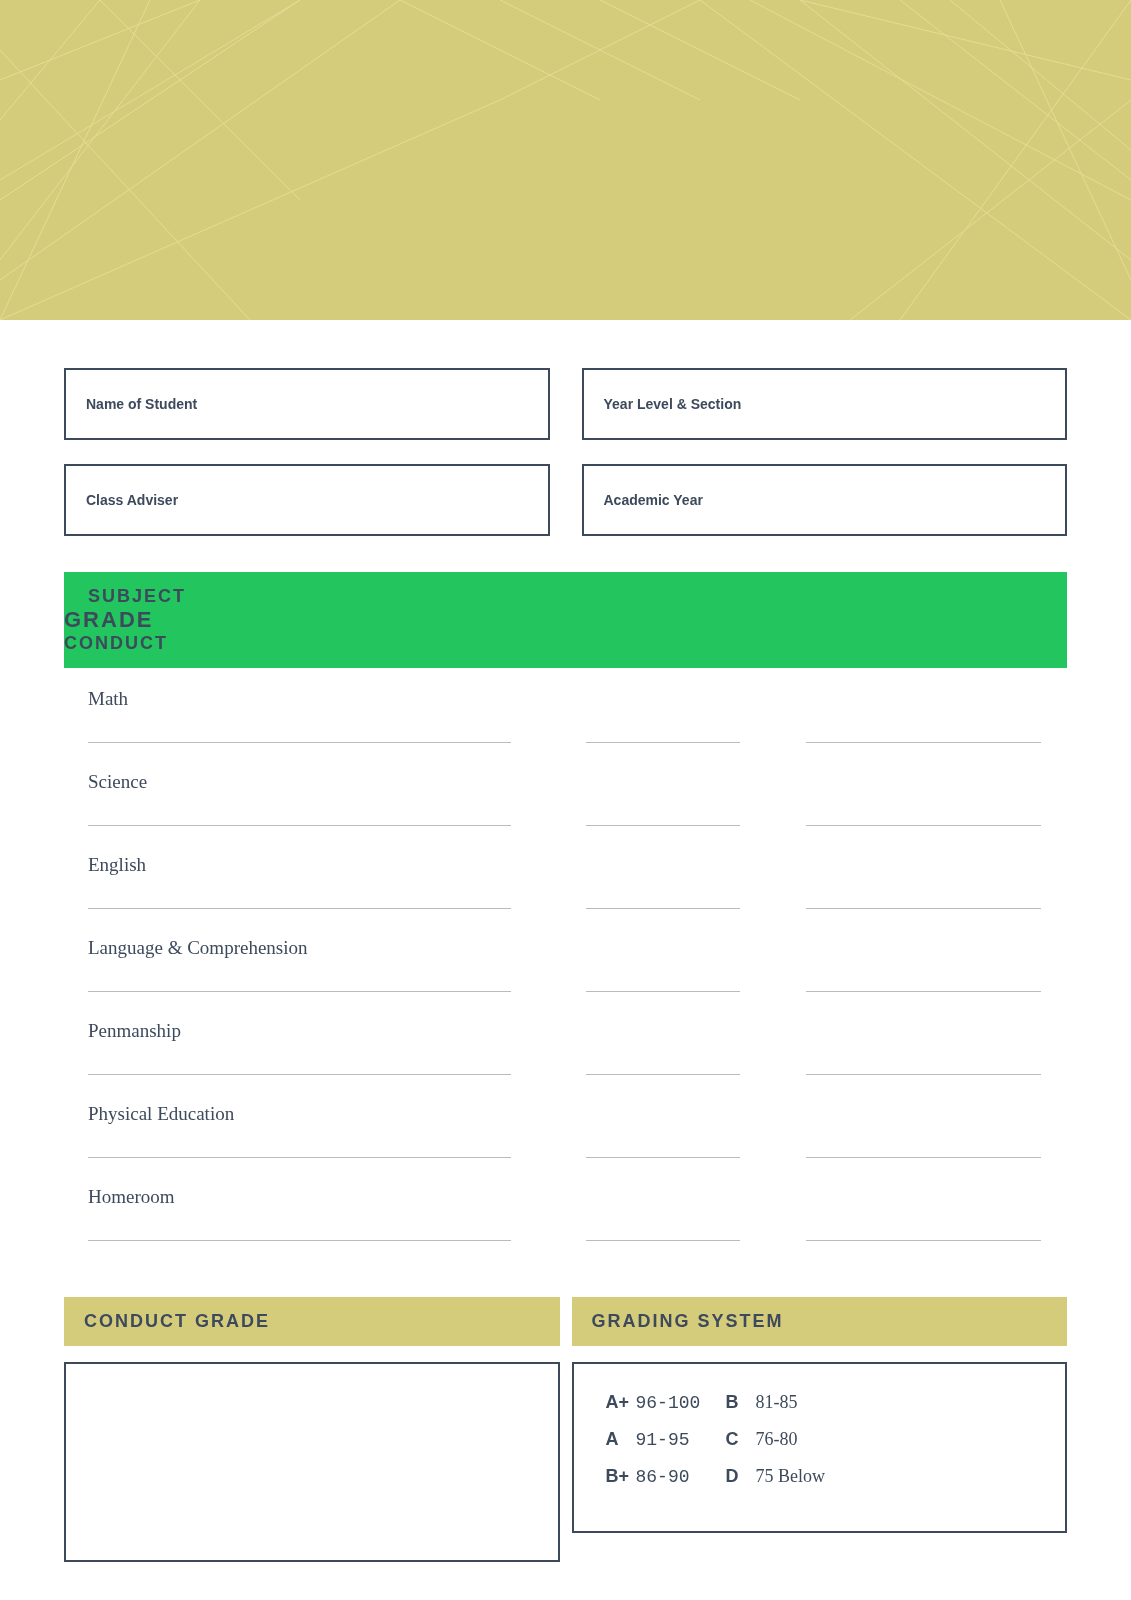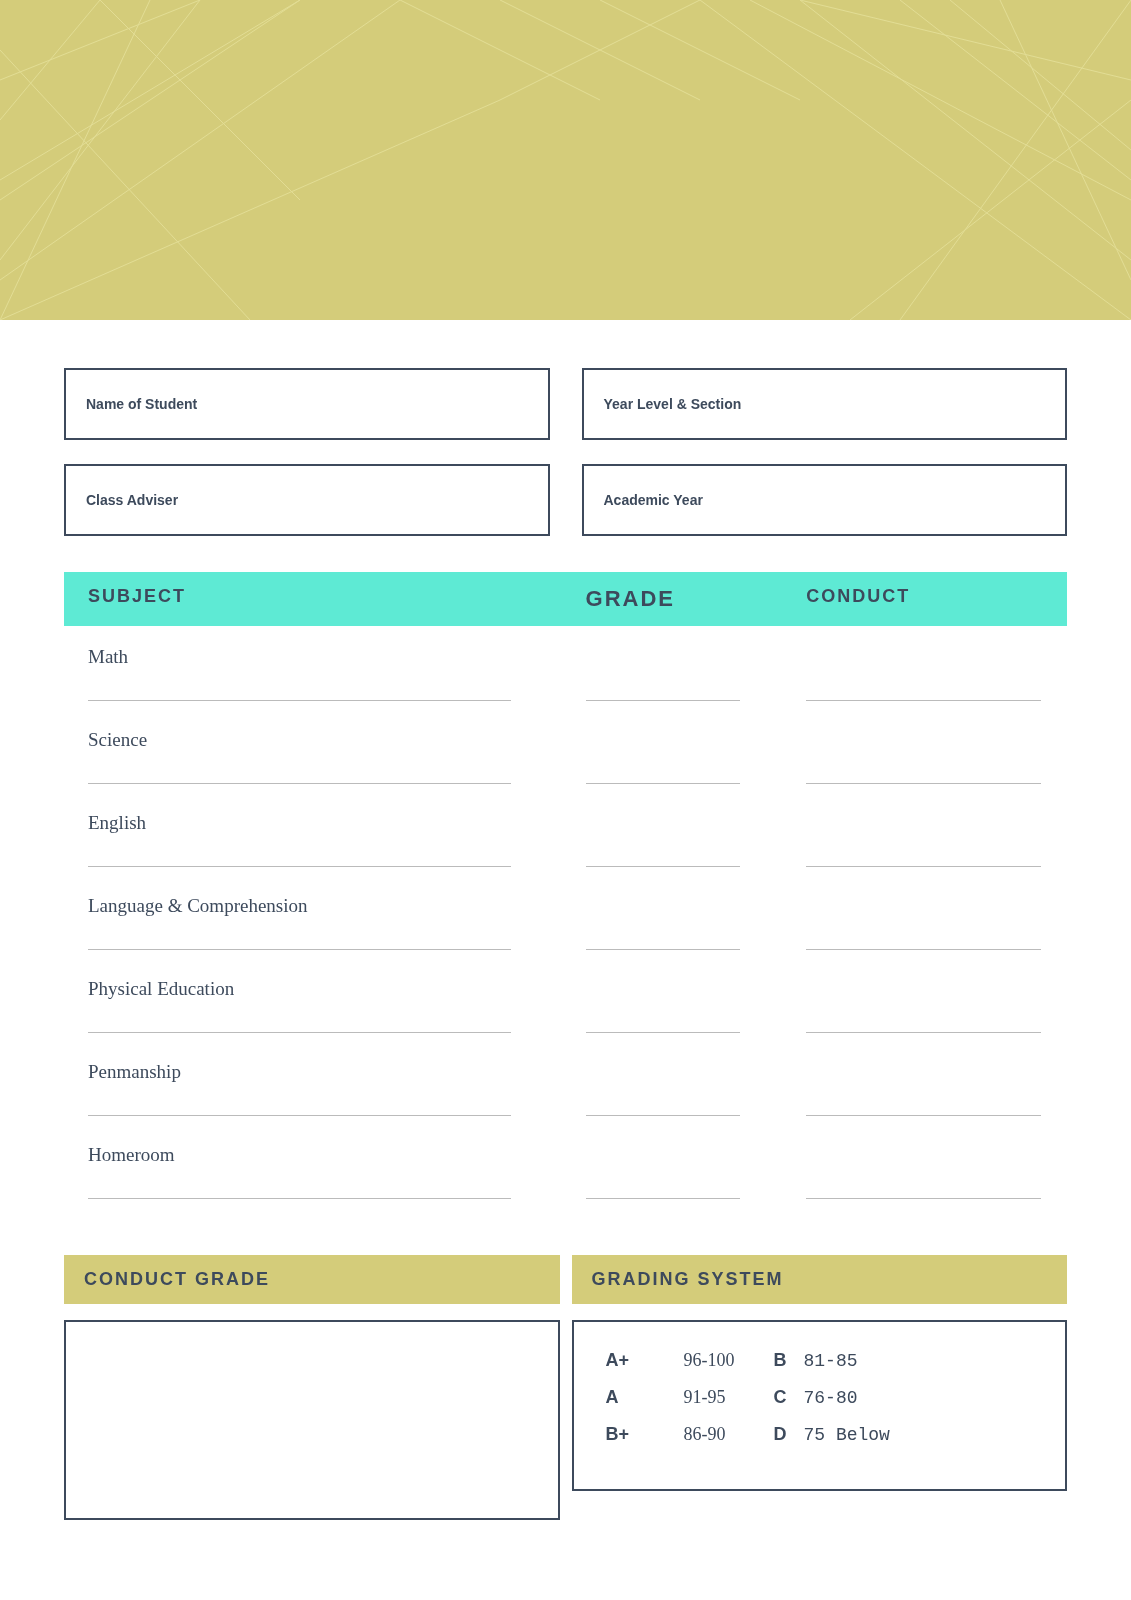--- a/index.html
+++ b/index.html
@@ -81,24 +81,25 @@
       font-weight: bold;
       font-family: Arial, sans-serif;
       min-height: 72px;
       display: flex;
       align-items: center;
     }
 
     
     .table-header {
       display: flex;
-      background-color: #5eead4;
+      background-color: #22c55e;
       padding: 14px 0;
       margin-top: 36px;
       margin-bottom: 0;
+      flex-direction: column;
     }
 
     .col-subject {
       flex: 0 0 52%;
       padding-left: 24px;
       font-size: 18px;
       font-weight: bold;
       font-family: Arial, sans-serif;
       color: #3d4a5c;
       letter-spacing: 2px;
@@ -221,37 +222,36 @@
     .grade-letter {
       font-size: 18px;
       font-weight: bold;
       font-family: Arial, sans-serif;
       color: #3d4a5c;
       width: 30px;
     }
 
     .grade-range {
       font-size: 18px;
+      font-family: Liberation Mono, monospace;
+      color: #3d4a5c;
+      width: 90px;
+    }
+
+    .grade-letter2 {
+      font-size: 18px;
+      font-weight: bold;
+      font-family: Arial, sans-serif;
+      color: #3d4a5c;
+      width: 30px;
+    }
+
+    .grade-range2 {
+      font-size: 18px;
       font-family: Liberation Serif, serif;
-      color: #3d4a5c;
-      width: 90px;
-      margin-left: 48px;
-    }
-
-    .grade-letter2 {
-      font-size: 18px;
-      font-weight: bold;
-      font-family: Arial, sans-serif;
-      color: #3d4a5c;
-      width: 30px;
-    }
-
-    .grade-range2 {
-      font-size: 18px;
-      font-family: Liberation Mono, monospace;
       color: #3d4a5c;
     }
   </style>
 </head>
 <body>
 
 <div class="header">
 
   <svg class="header-bg-lines" xmlns="http://www.w3.org/2000/svg">
     <g stroke="#e8e4a0" stroke-width="1" fill="none" opacity="0.7">
@@ -352,34 +352,34 @@
       <div class="grade-cell">
         <div class="grade-line"></div>
       </div>
       <div class="comments-cell">
         <div class="comments-line"></div>
       </div>
     </div>
 
     <div class="subject-row">
       <div class="subject-name-cell">
+        <span class="subject-name">Penmanship</span>
+        <div class="subject-line"></div>
+      </div>
+      <div class="grade-cell">
+        <div class="grade-line"></div>
+      </div>
+      <div class="comments-cell">
+        <div class="comments-line"></div>
+      </div>
+    </div>
+
+    <div class="subject-row">
+      <div class="subject-name-cell">
         <span class="subject-name">Physical Education</span>
-        <div class="subject-line"></div>
-      </div>
-      <div class="grade-cell">
-        <div class="grade-line"></div>
-      </div>
-      <div class="comments-cell">
-        <div class="comments-line"></div>
-      </div>
-    </div>
-
-    <div class="subject-row">
-      <div class="subject-name-cell">
-        <span class="subject-name">Penmanship</span>
         <div class="subject-line"></div>
       </div>
       <div class="grade-cell">
         <div class="grade-line"></div>
       </div>
       <div class="comments-cell">
         <div class="comments-line"></div>
       </div>
     </div>
 

